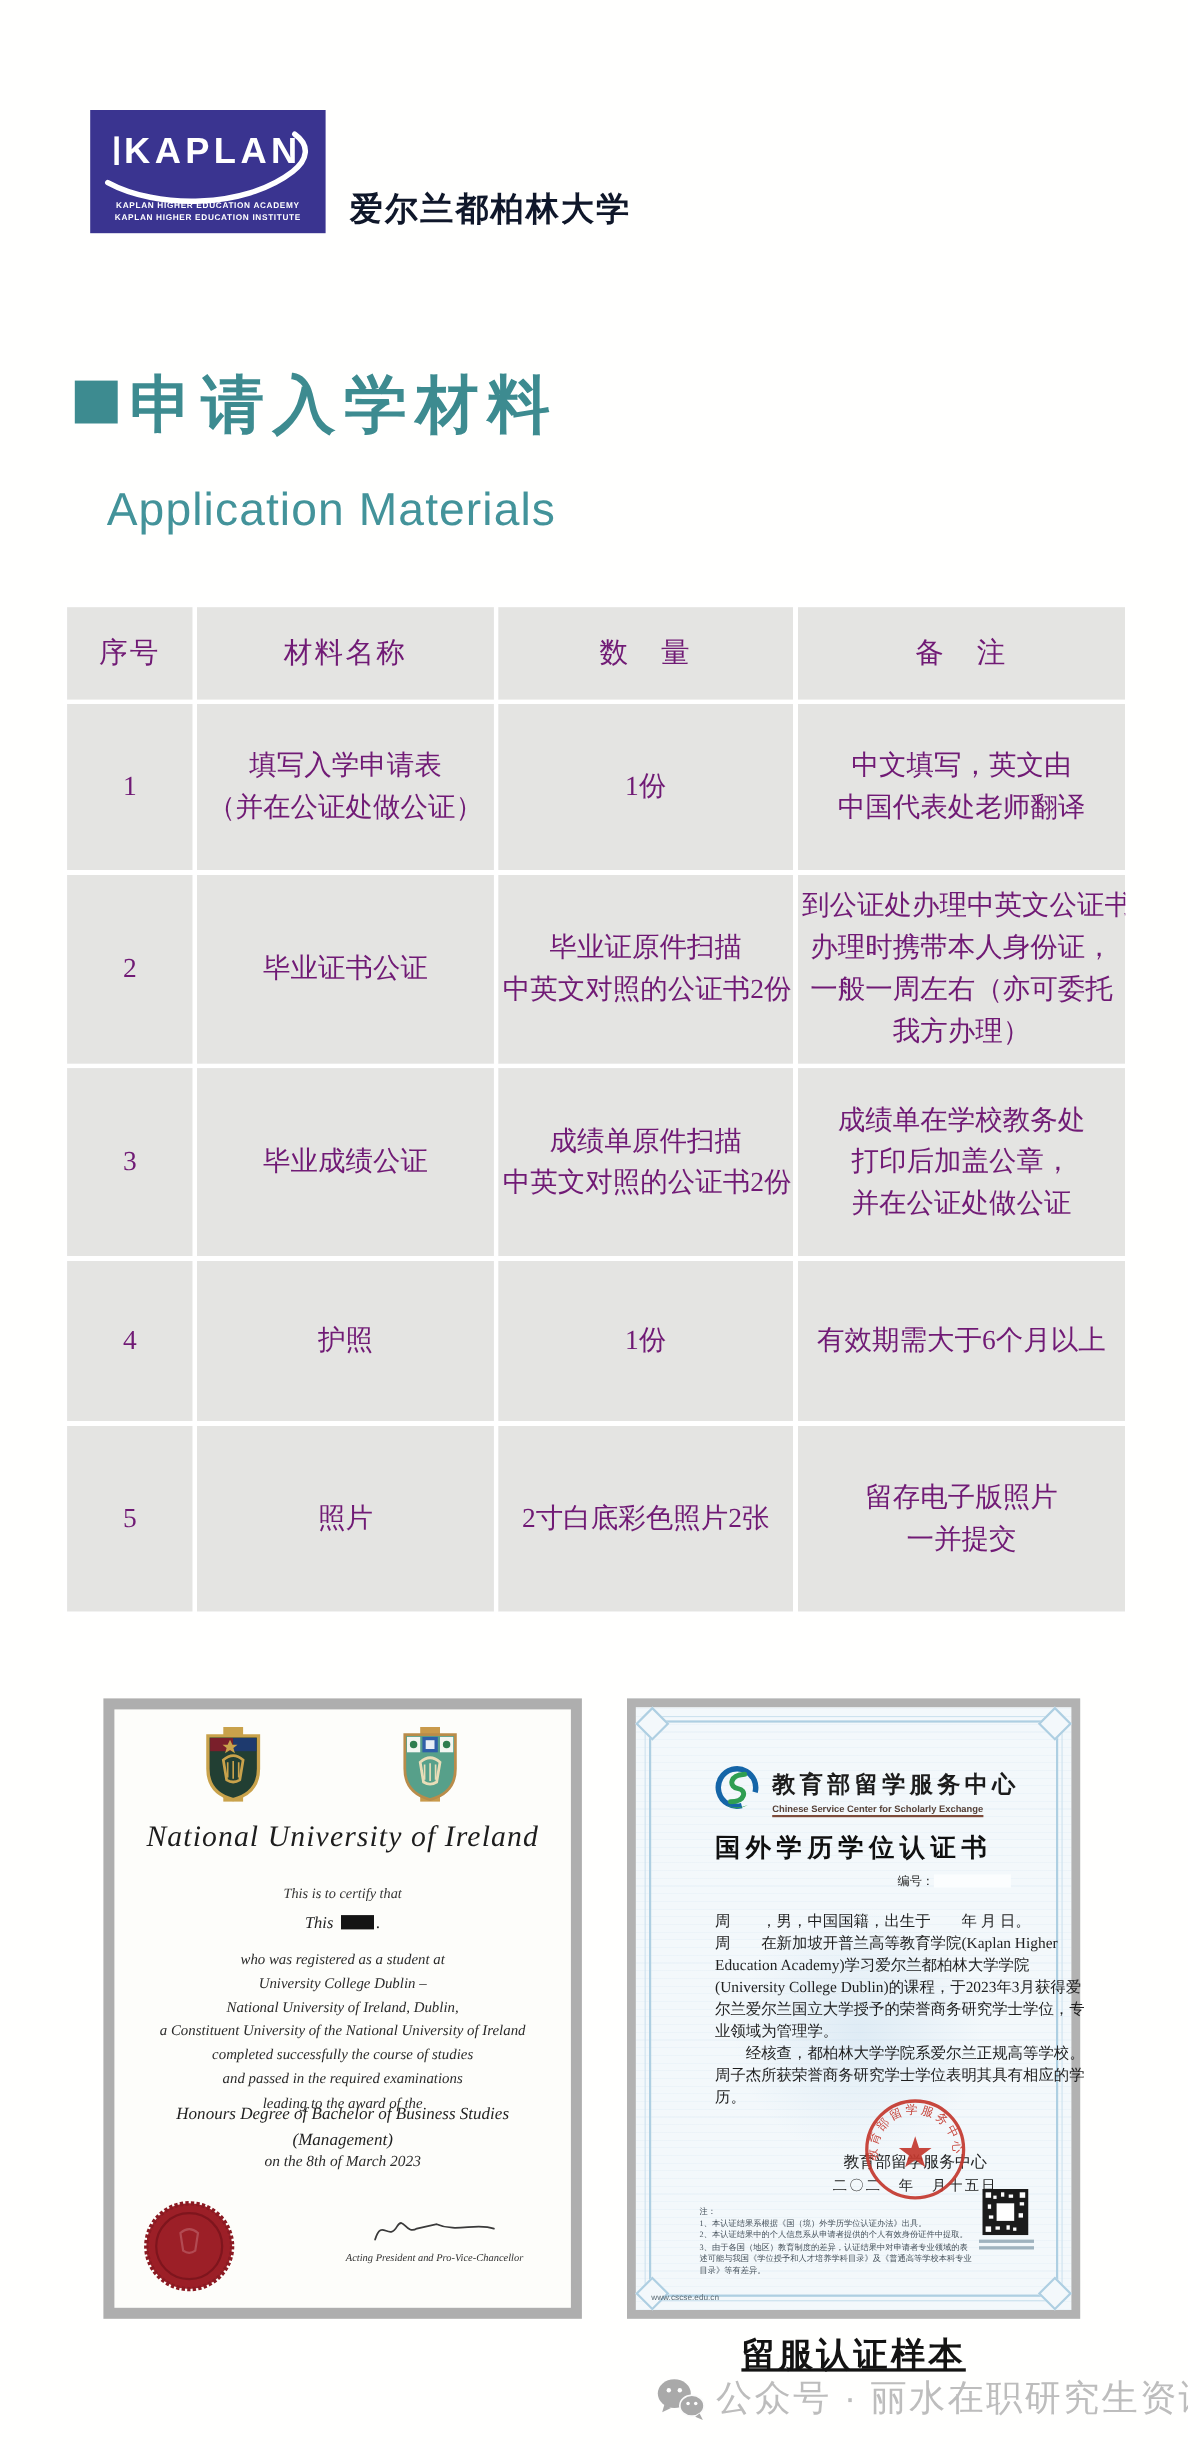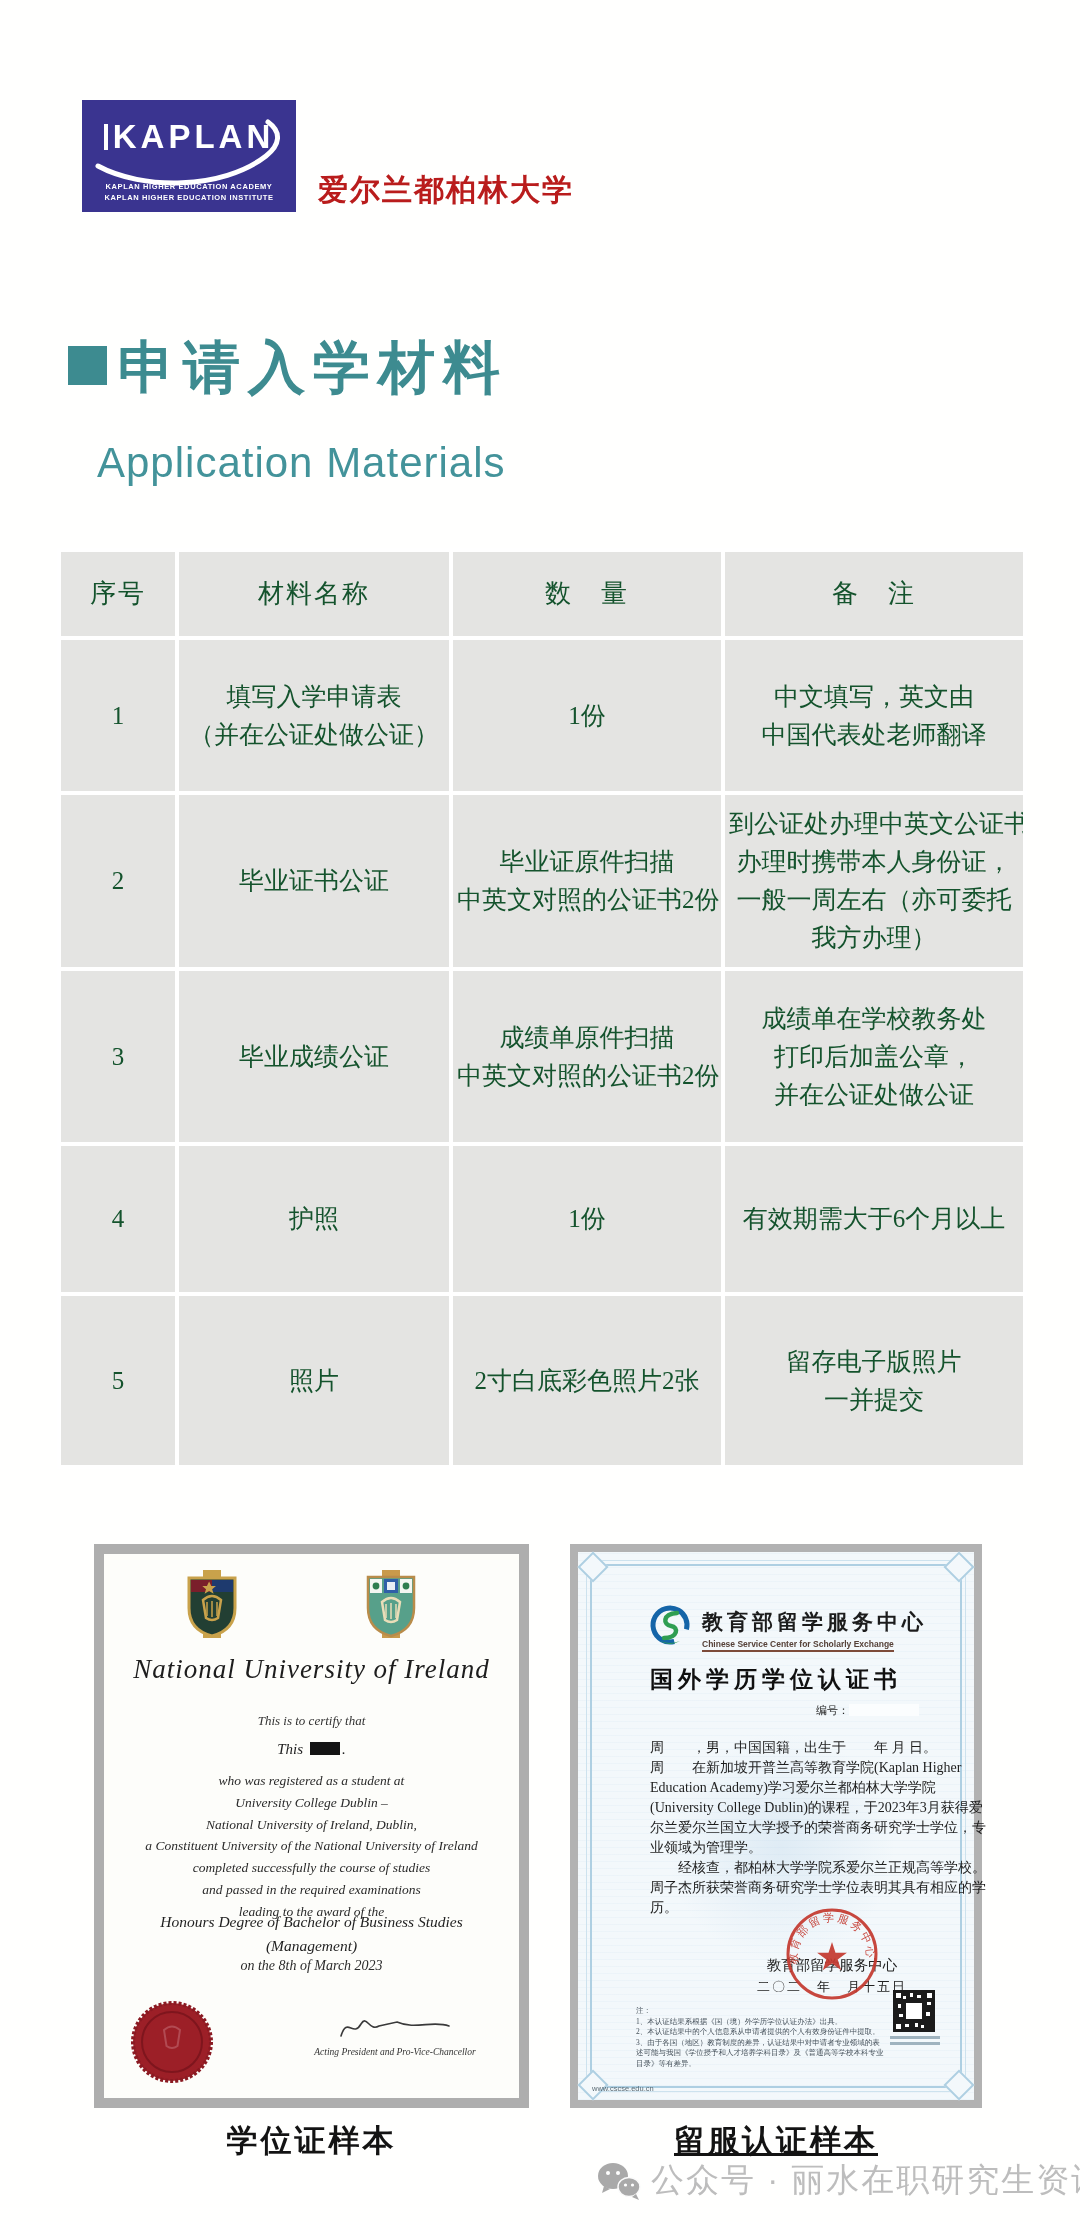--- a/index.html
+++ b/index.html
@@ -8,31 +8,31 @@
 
   
   .kaplan-logo{position:absolute;left:82px;top:100px;width:214px;height:112px;background:#3a3490;}
   .kaplan-word{position:absolute;top:18px;width:100%;text-align:center;color:#fff;
                font-family:"Liberation Sans",sans-serif;font-weight:bold;font-size:33px;letter-spacing:4px;}
   .kbar{display:inline-block;width:4px;height:26px;background:#fff;margin-right:5px;vertical-align:-2px;}
   .swoosh{position:absolute;left:0;top:0;}
   .kaplan-sub{position:absolute;bottom:9px;width:100%;text-align:center;color:#fff;
               font-family:"Liberation Sans",sans-serif;font-weight:bold;font-size:7.5px;line-height:11px;letter-spacing:0.6px;}
   .uni-name{position:absolute;left:318px;top:170px;font-family:"Liberation Sans",sans-serif;
-            font-weight:600;font-size:30px;letter-spacing:2px;color:#b91c1c;}
+            font-weight:600;font-size:30px;letter-spacing:2px;color:#0f172a;}
 
   
   .title-square{position:absolute;left:68px;top:346px;width:39px;height:39px;background:#3d8b90;}
   .title-zh{position:absolute;left:118px;top:330px;font-size:57px;font-weight:700;color:#3d8b90;letter-spacing:8px;}
   .title-en{position:absolute;left:97px;top:426px;font-family:"Liberation Sans",sans-serif;
             font-size:42px;color:#43939a;letter-spacing:1px;margin-top:13px;}
 
   
   .materials-table{position:absolute;left:57px;top:548px;width:966px;border-collapse:collapse;
-                   table-layout:fixed;text-align:center;color:#14532d;}
+                   table-layout:fixed;text-align:center;color:#701a75;}
   .materials-table th,.materials-table td{border:4px solid #fff;background:#e4e4e2;
                    font-weight:400;font-size:25px;line-height:1.52;vertical-align:middle;padding:4px;overflow:hidden;}
   .materials-table th{font-size:26px;letter-spacing:2px;}
   .materials-table thead tr{height:88px;}
   .materials-table tbody tr:nth-child(1){height:155px;}
   .materials-table tbody tr:nth-child(2){height:176px;}
   .materials-table tbody tr:nth-child(3){height:175px;}
   .materials-table tbody tr:nth-child(4){height:150px;}
   .materials-table tbody tr:nth-child(5){height:173px;}
   .materials-table td div{white-space:nowrap;}
@@ -333,21 +333,20 @@
       <span>注：</span>
       <div>
           <div>1、本认证结果系根据《国（境）外学历学位认证办法》出具。</div>
           <div>2、本认证结果中的个人信息系从申请者提供的个人有效身份证件中提取。</div>
           <div>3、由于各国（地区）教育制度的差异，认证结果中对申请者专业领域的表述可能与我国《学位授予和人才培养学科目录》及《普通高等学校本科专业目录》等有差异。</div>
         </div>
     </div>
     <div class="cert-url">www.cscse.edu.cn</div>
   </div>
 
-  <div class="cert-caption cap-left">学位证样本</div>
   <div class="cert-caption cap-right">留服认证样本</div>
 
   <div class="footer">
     <svg width="46" height="40" viewBox="0 0 46 40">
       <ellipse cx="17" cy="15" rx="15" ry="13" fill="#a9a9a9"></ellipse>
       <path d="M8 25 l-2 7 8 -4 z" fill="#a9a9a9"></path>
       <circle cx="12" cy="12" r="2" fill="#fff"></circle>
         <circle cx="22" cy="12" r="2" fill="#fff"></circle>
       <ellipse cx="33" cy="26" rx="11" ry="9.5" fill="#a9a9a9" stroke="#fbfbfb" stroke-width="1.5"></ellipse>
       <path d="M40 33 l3 6 -7 -3 z" fill="#a9a9a9"></path>

